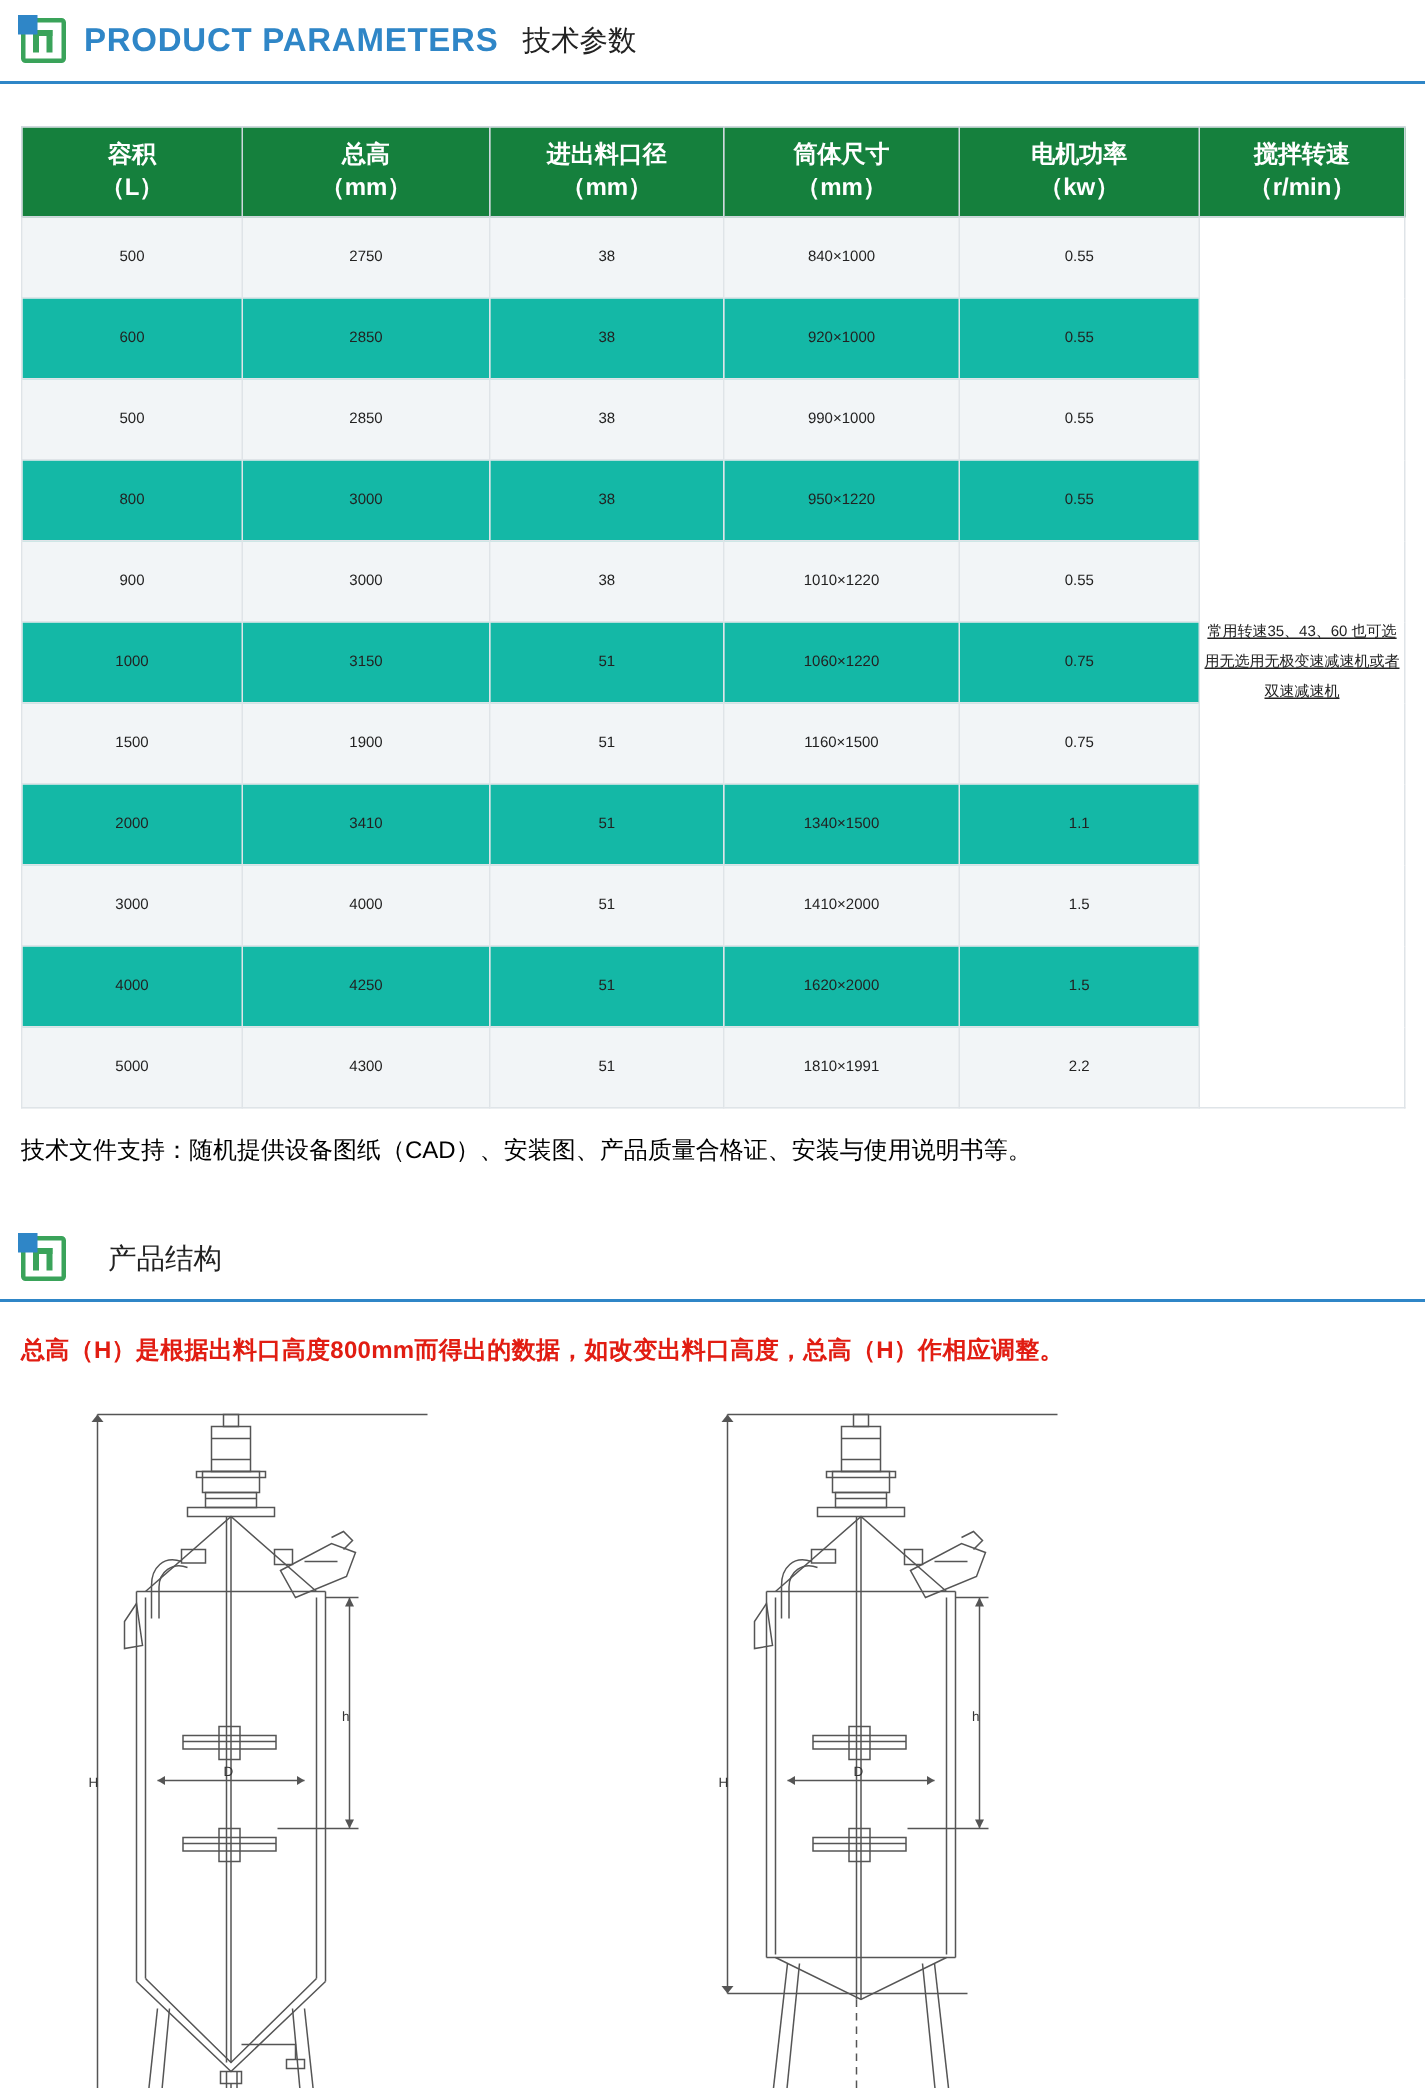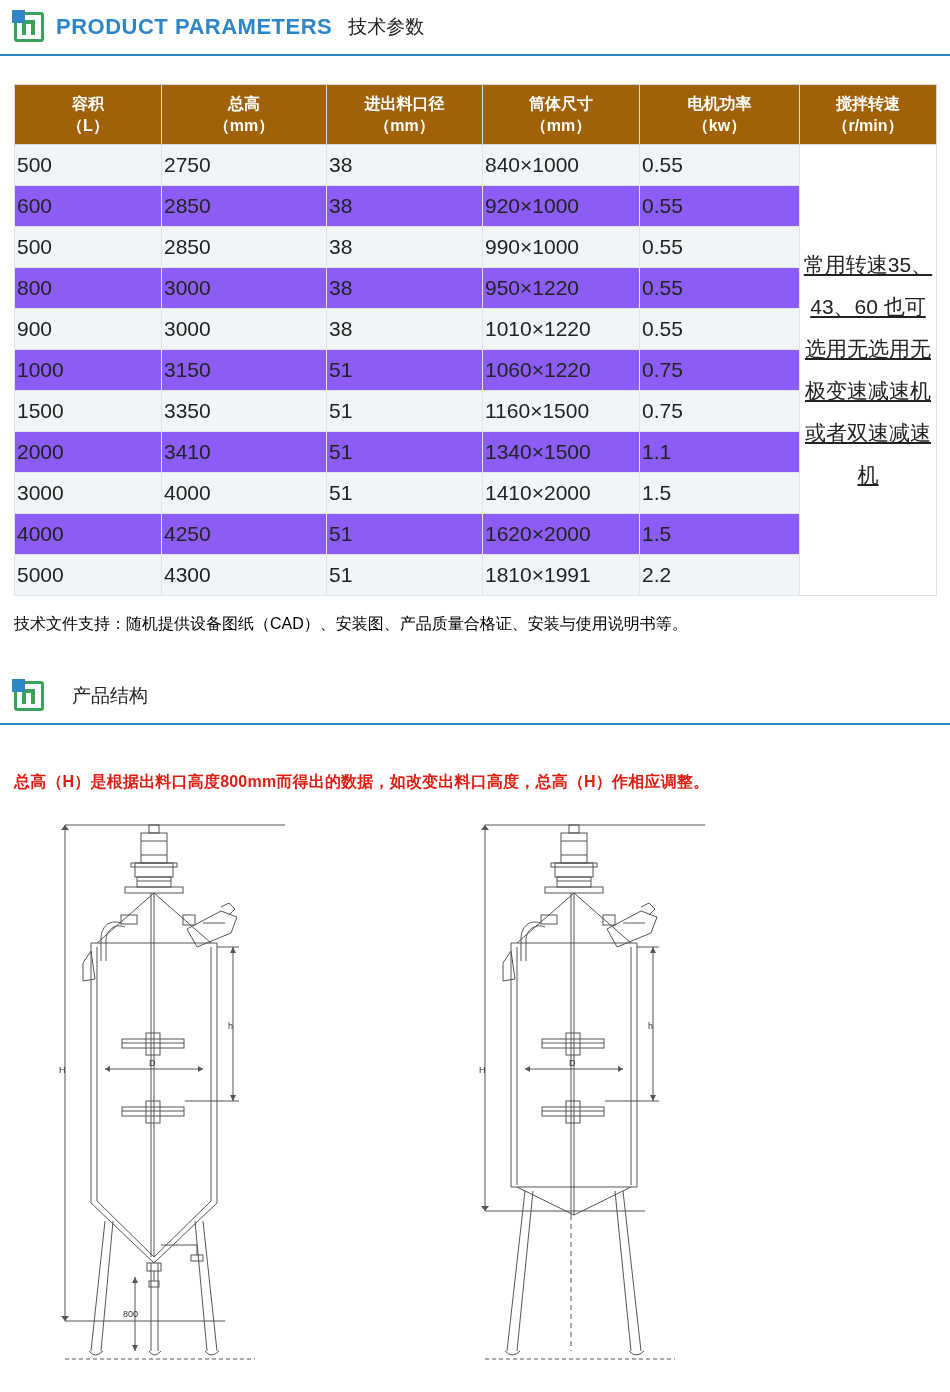--- a/index.html
+++ b/index.html
@@ -79,38 +79,39 @@
   
   .table-wrap {
     padding: 28px 14px 0 14px;
   }
   table.params {
     width: 922px;
     border-collapse: collapse;
     table-layout: fixed;
   }
   table.params th {
-    background: #a16207;
+    background: #15803d;
     color: #fff;
     font-size: 16px;
     font-weight: bold;
     text-align: center;
     padding: 8px 2px;
     border: 1px solid #cfd8de;
     line-height: 1.35;
   }
   table.params td {
-    font-size: 21px;
+    text-align: center;
+    font-size: 10px;
     color: #222;
-    padding: 8px 2px;
+    padding: 21px 2px;
     border: 1px solid #dfe4e8;
     height: 39px;
   }
   table.params tr.odd td { background: #f2f5f7; }
-  table.params tr.even td { background: #8b5cf6; }
+  table.params tr.even td { background: #14b8a6; }
   td.speed-cell {
     font-size: 15px;
     line-height: 2.0;
     color: #222;
     background: #ffffff !important;
     padding: 6px 18px;
     vertical-align: middle;
     text-align: center;
     text-decoration: underline;
   }
@@ -122,21 +123,20 @@
 
   .spacer-1 { height: 34px; }
 
   
   .struct-note {
     padding: 22px 4px 0 14px;
     font-size: 16px;
     color: #e11d12;
     font-weight: bold;
     letter-spacing: 0.2px;
-    margin-top: 25px;
   }
   .drawing-area {
     padding: 18px 0 0 0;
     display: flex;
     justify-content: center;
   }
   svg.drawing { display: block; }
 </style>
 </head>
 <body>
@@ -232,21 +232,21 @@
         </tr>
         <tr class="even">
           <td>1000</td>
           <td>3150</td>
           <td>51</td>
           <td>1060×1220</td>
           <td>0.75</td>
         </tr>
         <tr class="odd">
           <td>1500</td>
-          <td>3350</td>
+          <td>1900</td>
           <td>51</td>
           <td>1160×1500</td>
           <td>0.75</td>
         </tr>
         <tr class="even">
           <td>2000</td>
           <td>3410</td>
           <td>51</td>
           <td>1340×1500</td>
           <td>1.1</td>

